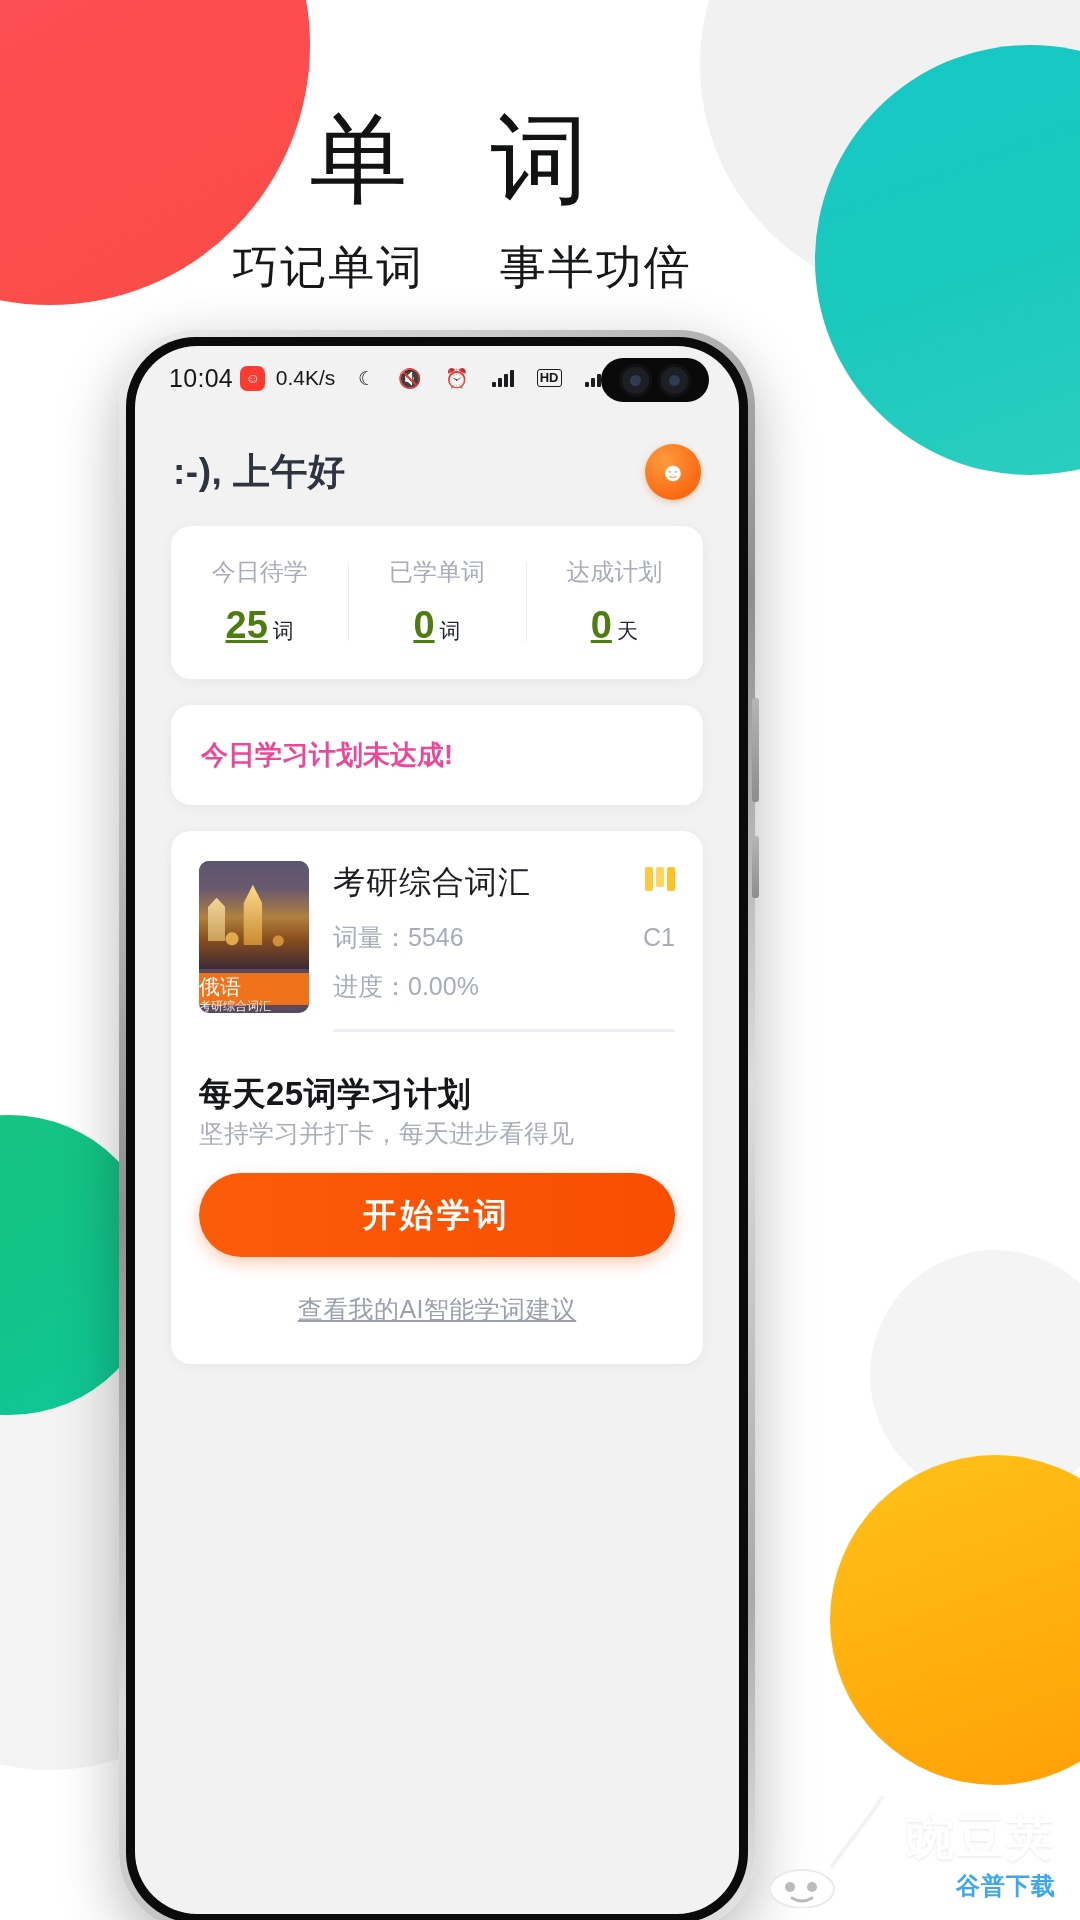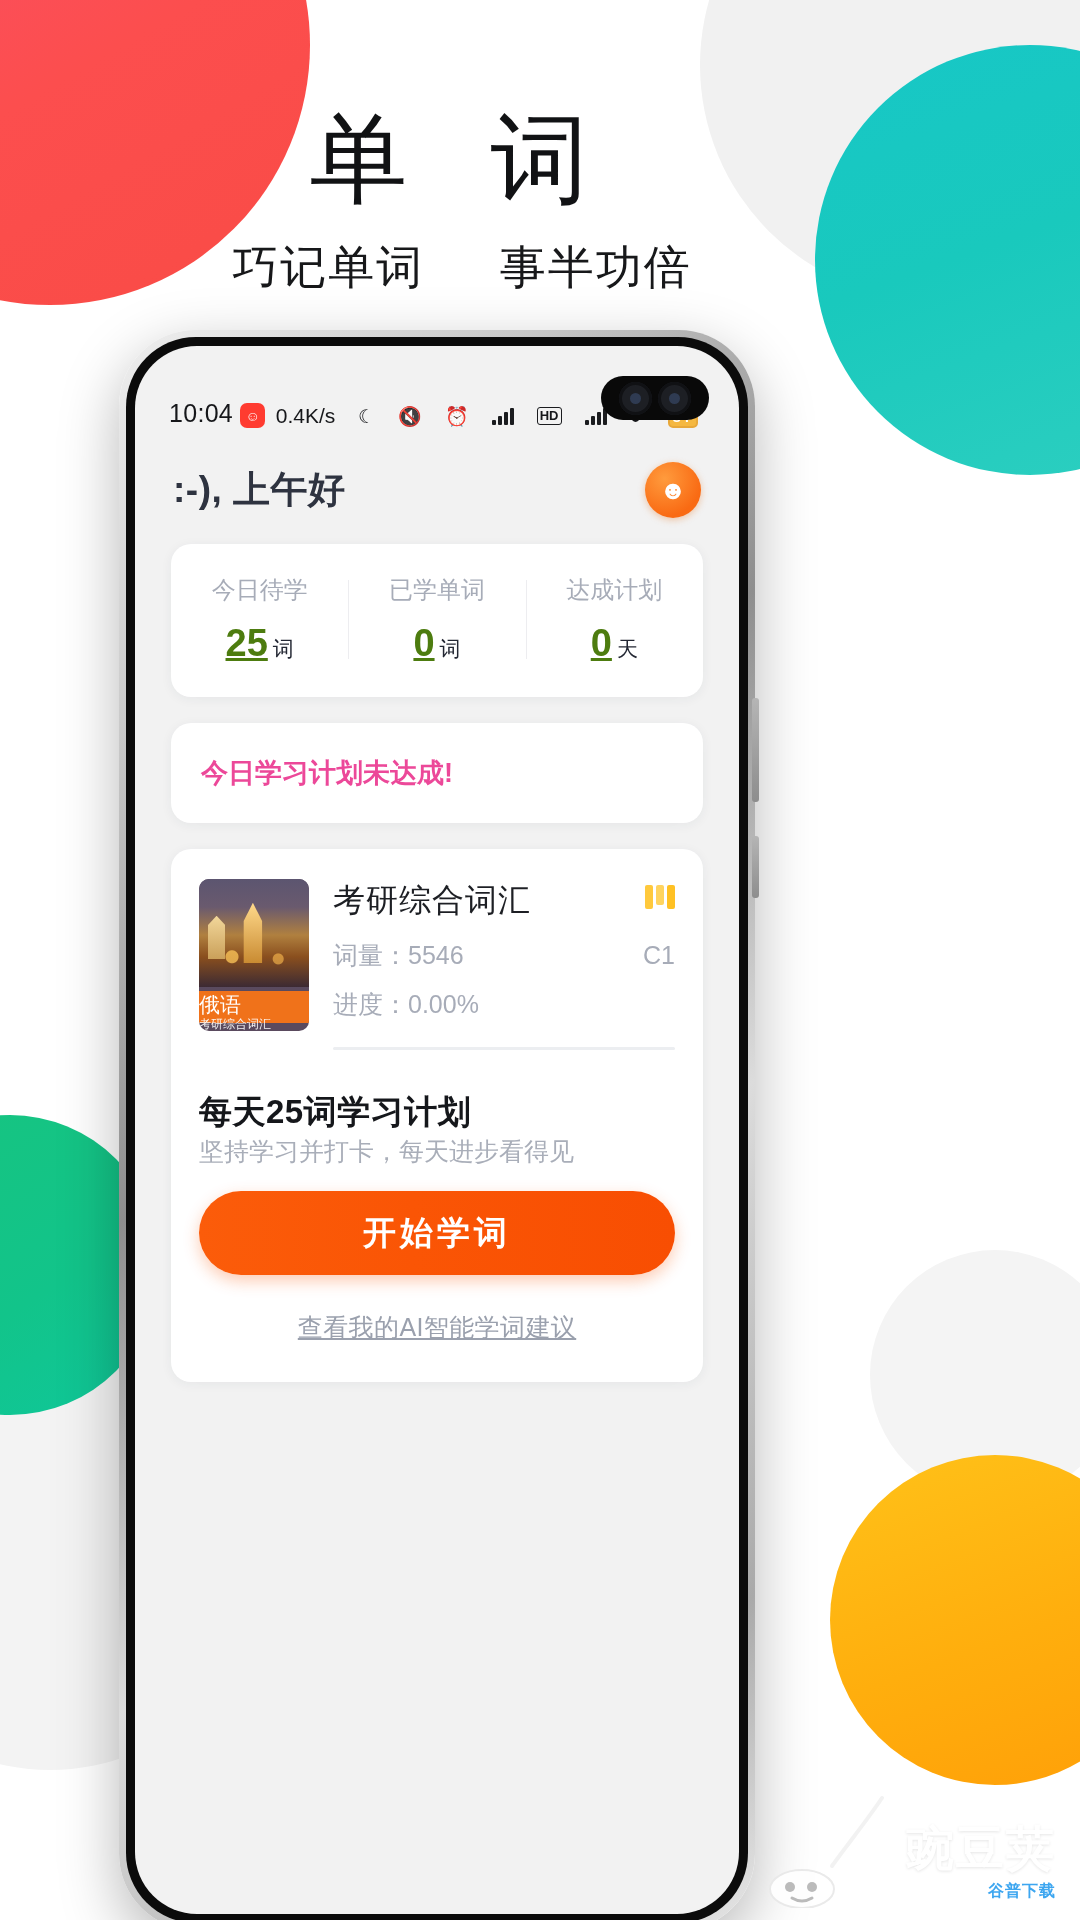--- a/index.html
+++ b/index.html
@@ -92,25 +92,24 @@
     background:linear-gradient(180deg,#b5b5b5,#8d8d8d); border-radius:3px; z-index:6;
   }
   .btn-pwr {
     position:absolute; right:-4px; top:506px; width:7px; height:62px;
     background:linear-gradient(180deg,#b5b5b5,#8d8d8d); border-radius:3px; z-index:6;
   }
 
   
   .statusbar {
     height:64px;
-    display:flex; align-items:flex-end;
+    display:flex; align-items:center;
     padding:0 30px 0 34px;
     font-size:22px; color:#16171a;
     position:relative;
-    margin-top:18px;
   }
   .sb-time { font-size:25px; font-weight:500; letter-spacing:0.3px; }
   .sb-redicon {
     width:25px;height:25px;border-radius:7px;background:#ff3b30;
     margin-left:7px;display:inline-flex;align-items:center;justify-content:center;
     color:#fff;font-size:14px;line-height:1;
   }
   .sb-mid { flex:1; display:flex; align-items:center; justify-content:center; gap:23px; }
   .sb-speed { font-size:21px; color:#16171a; }
   .sb-ico { font-size:19px; color:#1b1c1f; line-height:1; }
@@ -234,21 +233,21 @@
   .footer-note {
     text-align:center; font-size:22px; color:#f1a06a; margin-top:34px; letter-spacing:0.4px;
   }
 
   
   .watermark { position:absolute; right:24px; bottom:18px; z-index:9; text-align:right; }
   .wm-main {
     font-size:48px; font-weight:700; color:#ffffff;
     text-shadow:0 1px 3px rgba(0,0,0,0.10); letter-spacing:2px; line-height:1;
   }
-  .wm-sub { font-size:16px; color:#3da6f0; font-weight:700; margin-top:8px; letter-spacing:1px; }
+  .wm-sub { font-size:24px; color:#3da6f0; font-weight:700; margin-top:8px; letter-spacing:1px; }
   .wm-logo {
     position:absolute; right:182px; bottom:12px; width:130px; height:120px; z-index:9;
     opacity:0.95;
   }
 </style>
 </head>
 <body>
 
 <div class="bg">
   <div class="blob blob-gray-tr"></div>

